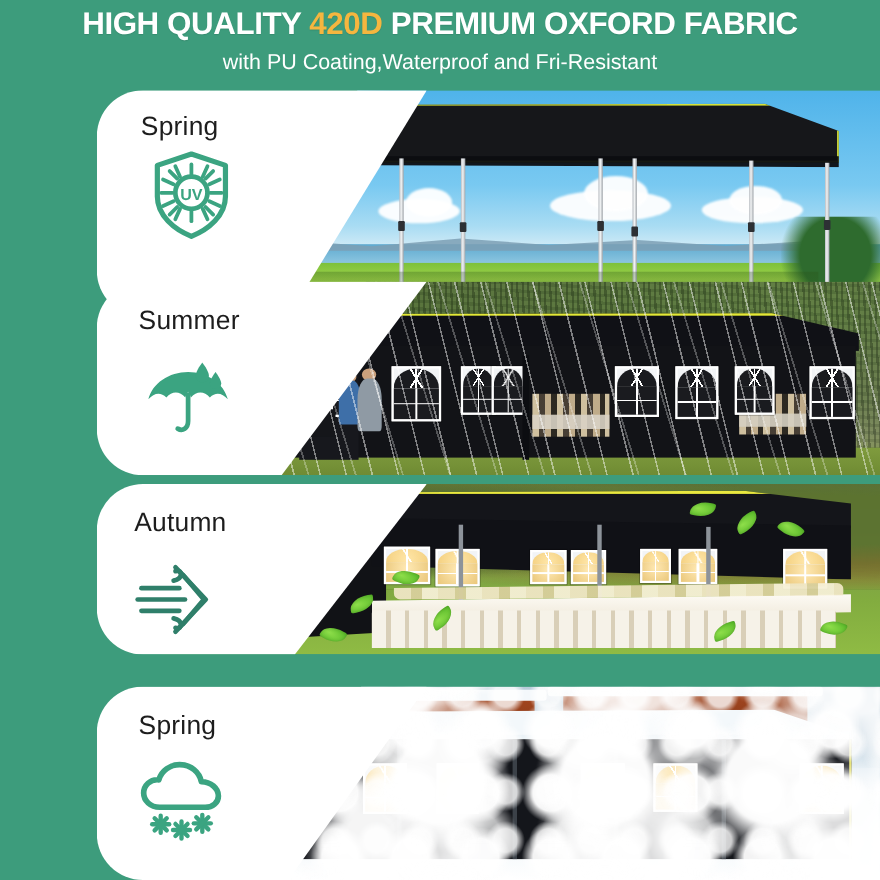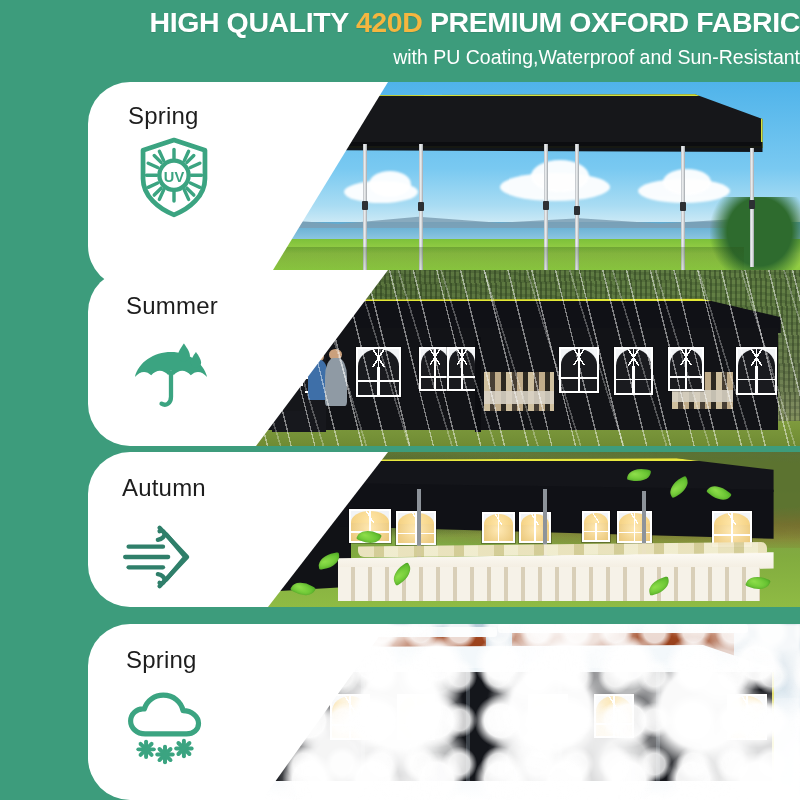--- a/index.html
+++ b/index.html
@@ -6,39 +6,39 @@
   html,body{ width:800px; height:800px; overflow:hidden; }
   body{
     font-family:"Liberation Sans", sans-serif;
     background:#3d9c7c;
     position:relative;
   }
 
   
   #header{
     position:absolute; left:0; top:0; width:800px; height:78px;
-    text-align:right;
+    text-align:center;
   }
   #header .title{
     font-size:28.5px; font-weight:bold; color:#ffffff;
     letter-spacing:-0.4px; line-height:1; padding-top:8px;
     white-space:nowrap;
     text-shadow:0 1px 1px rgba(0,0,0,.10);
   }
   #header .title .hl{ color:#f5b63f; }
   #header .subtitle{
     font-size:19.5px; color:#ffffff; font-weight:400;
     line-height:1; padding-top:11px; white-space:nowrap;
   }
 
   
   .row{ position:absolute; left:0; width:800px; overflow:hidden; }
   .row-0{ top:82px;  height:206px; }
-  .row-1{ top:256px; height:176px;margin-top:14px; }
-  .row-2{ top:452px; height:155px; }
+  .row-1{ top:256px; height:176px; }
+  .row-2{ top:440px; height:155px; }
   .row-3{ top:624px; height:176px; }
 
   
   .photo{
     position:absolute; top:0; right:0; height:100%;
     width:620px; overflow:hidden;
     clip-path:polygon(26% 0, 100% 0, 100% 100%, 5% 100%);
   }
   .row-0 .photo{ width:625px; clip-path:polygon(24% 0, 100% 0, 100% 100%, 3% 100%); }
   .row-1 .photo{ width:640px; clip-path:polygon(27% 0, 100% 0, 100% 100%, 2% 100%); }
@@ -267,21 +267,21 @@
     background-size:150px 130px, 210px 175px;
     background-position:30px 20px, 110px 60px;
     filter:blur(1px);
   }
 </style>
 </head>
 <body>
 
 <div id="header">
   <div class="title"><span>HIGH QUALITY </span><span class="hl">420D</span><span> PREMIUM OXFORD FABRIC</span></div>
-  <div class="subtitle">with PU Coating,Waterproof and Sun-Resistant</div>
+  <div class="subtitle">with PU Coating,Waterproof and Fri-Resistant</div>
 </div>
 
 <div class="row row-0">
 
   <div class="photo">
     <div class="scene">
       <div class="sky-spring"></div>
       <div class="lake"></div>
       <div class="mtn"></div>
 

